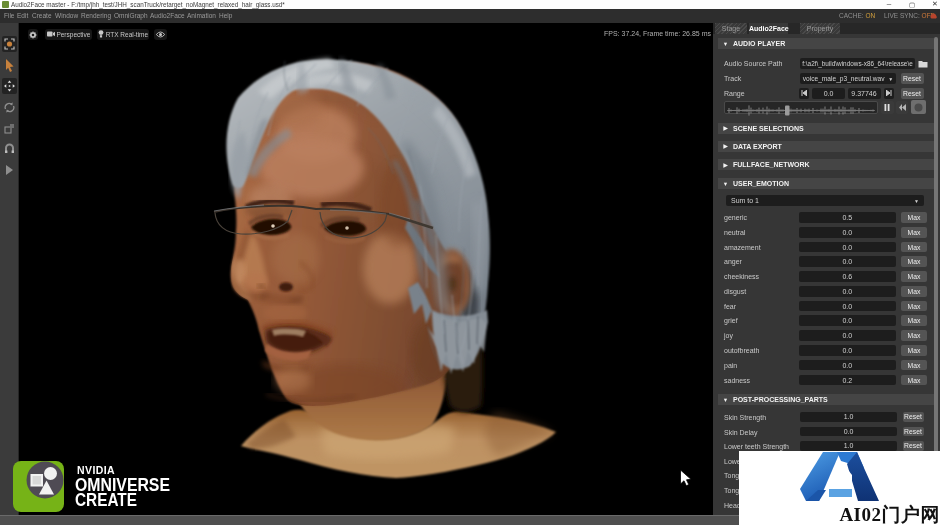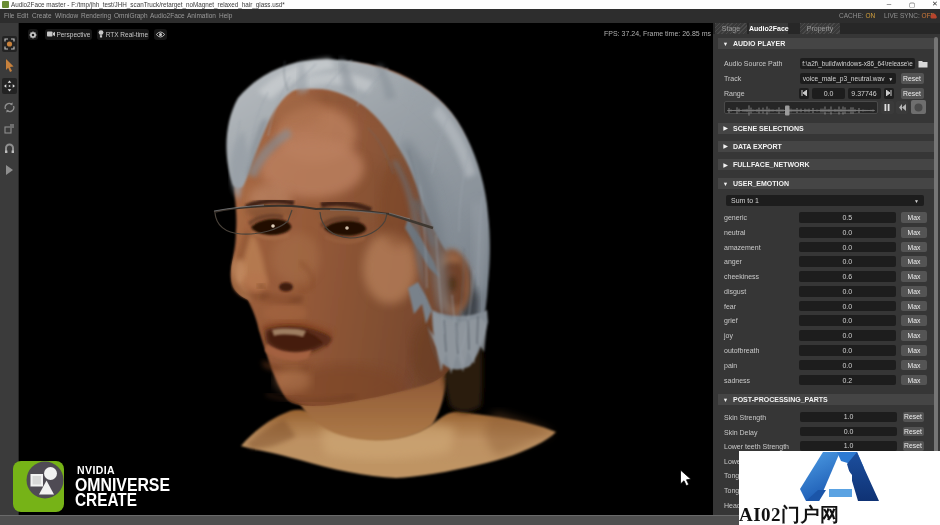--- a/index.html
+++ b/index.html
@@ -15,21 +15,21 @@
 #rightpanel{position:absolute;left:713px;top:23px;width:227px;height:502px;background:#363636}
 .tab{position:absolute;top:0;height:11px;font-size:7px;line-height:11px;text-align:center;color:#9b9b9b;background:repeating-linear-gradient(135deg,#4a4a4a 0 1px,#393939 1px 3px)}
 .tabsel{background:#383838;color:#fff;font-weight:bold}
 .sechdr{position:absolute;left:5px;width:216px;height:11px;background:#454545;color:#f2f2f2;font-weight:bold;font-size:7px;line-height:11px}
 .sechdr .ar{display:inline-block;width:15px;text-align:center;font-size:5.5px;vertical-align:0.5px}
 .plabel{position:absolute;color:#c9c9c9;font-size:7px;line-height:11px;white-space:nowrap}
 .pfield{position:absolute;background:#1d1d1d;border-radius:2px;color:#d2d2d2;font-size:7px;line-height:11px;text-align:center;white-space:nowrap}
 .pbtn{position:absolute;background:#545454;border-radius:2px;color:#ededed;font-size:6.8px;line-height:11px;text-align:center}
 #statusbar{position:absolute;left:0;top:515px;width:940px;height:10px;background:#4f4f4f;border-top:1px solid #6a6a6a}
 #watermark{position:absolute;left:739px;top:451px;width:201px;height:74px;background:#fff}
-#wmtext{position:absolute;left:0;top:54px;width:201px;text-align:left;font-family:"Liberation Serif",serif;font-weight:bold;font-size:19px;color:#111;line-height:19px;letter-spacing:0.5px}
+#wmtext{position:absolute;left:0;top:54px;width:201px;text-align:right;font-family:"Liberation Serif",serif;font-weight:bold;font-size:19px;color:#111;line-height:19px;letter-spacing:0.5px}
 </style></head><body>
 <div id="titlebar">
  <div style="position:absolute;left:2px;top:1px;width:7px;height:7px;background:#6a8c34;border-radius:1px"></div>
  <div id="titletxt">Audio2Face master -  F:/tmp/jhh_test/JHH_scanTruck/retarget_noMagnet_relaxed_hair_glass.usd*</div>
  <div class="winbtn" style="left:883px;width:12px">–</div>
  <div class="winbtn" style="left:906px;width:12px;font-size:6.5px;line-height:9px">▢</div>
  <div class="winbtn" style="left:929px;width:12px;font-size:7px">✕</div>
 </div>
 <div id="menubar">
  <span class="menuitem" style="left:4px">File</span>

